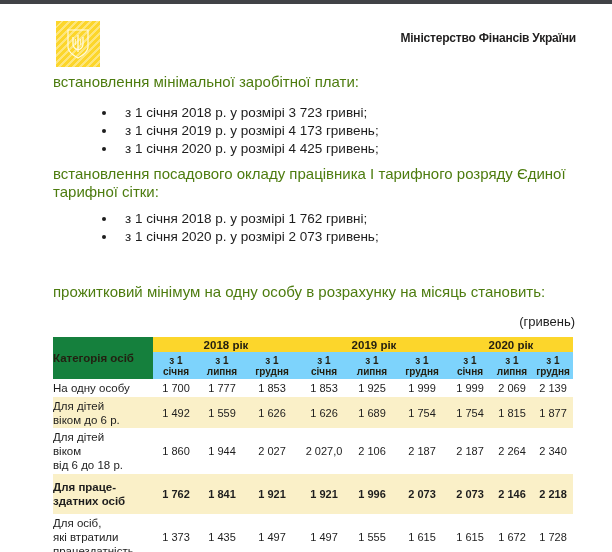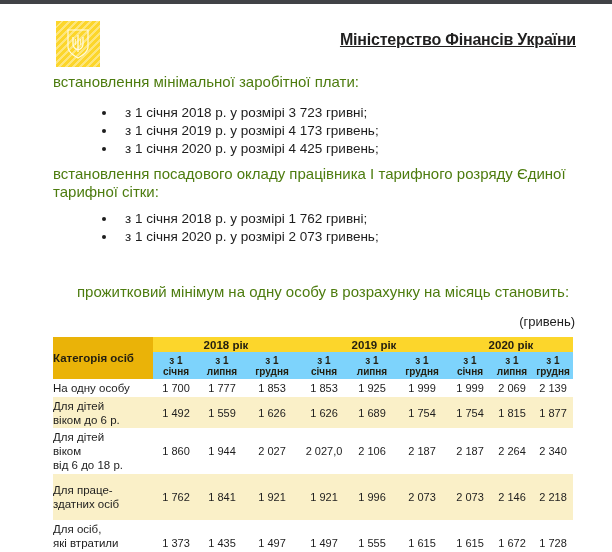--- a/index.html
+++ b/index.html
@@ -37,26 +37,25 @@
     background: repeating-linear-gradient(
        -45deg,
        rgba(255,255,255,0.00) 0px,
        rgba(255,255,255,0.00) 3px,
        rgba(255,255,255,0.38) 3px,
        rgba(255,255,255,0.38) 5px);
   }
   .logo svg { position: absolute; left: 11px; top: 8px; }
   .ministry-title {
     position: absolute; right: 36px; top: 10px;
-    font-size: 16px;
+    font-size: 12px;
     font-weight: bold;
     color: #201f1f;
     letter-spacing: -0.2px;
     white-space: nowrap;
-    text-decoration: underline;
   }
 
   
   .para {
     position: absolute;
     left: 53px;
     font-size: 15px;
     color: #4d7c0f;
     line-height: 18px;
     width: 540px;
@@ -102,21 +101,21 @@
     width: 520px;
     table-layout: fixed;
     font-size: 10.5px;
     color: #1d1d1d;
   }
   table.pm th, table.pm td {
     padding: 0;
     border: 0;
   }
   .th-cat {
-    background: #eab308;
+    background: #15803d;
     font-size: 11.5px;
     font-weight: bold;
     color: #231f11;
     text-align: left;
     padding-left: 7px;
     vertical-align: middle;
     border-right: 2px solid #ffffff;
     height: 42px;
   }
   .th-year {
@@ -192,21 +191,21 @@
     <li>з 1 січня 2020 р. у розмірі 4 425 гривень;</li>
   </ul>
 
   <div class="para" style="top:165px;">встановлення посадового окладу працівника І тарифного розряду Єдиної тарифної сітки:</div>
 
   <ul class="bullets" style="top:202px;">
     <li>з 1 січня 2018 р. у розмірі 1 762 гривні;</li>
     <li>з 1 січня 2020 р. у розмірі 2 073 гривень;</li>
   </ul>
 
-  <div class="para" style="top:283px;text-align:center;">прожитковий мінімум на одну особу в розрахунку на місяць становить:</div>
+  <div class="para" style="top:283px;">прожитковий мінімум на одну особу в розрахунку на місяць становить:</div>
 
   <div class="currency-note" style="top:314px;">(гривень)</div>
 
   <div class="table-wrap">
     <table class="pm">
       <colgroup>
         <col style="width:100px">
         <col style="width:46px">
           <col style="width:46px">
           <col style="width:54px">
@@ -306,21 +305,21 @@
           <td class="num">1 944</td>
           <td class="num">2 027</td>
           <td class="num">2 027,0</td>
           <td class="num">2 106</td>
           <td class="num">2 187</td>
           <td class="num">2 187</td>
           <td class="num">2 264</td>
           <td class="num">2 340</td>
         </tr>
 
-        <tr class="shade" style="height:46px;">
+        <tr class="shade" style="height:40px;font-weight:bold;">
           <td class="cat-cell">
             <div>Для праце-</div>
             <div>здатних осіб</div>
           </td>
           <td class="num">1 762</td>
           <td class="num">1 841</td>
           <td class="num">1 921</td>
           <td class="num">1 921</td>
           <td class="num">1 996</td>
           <td class="num">2 073</td>

